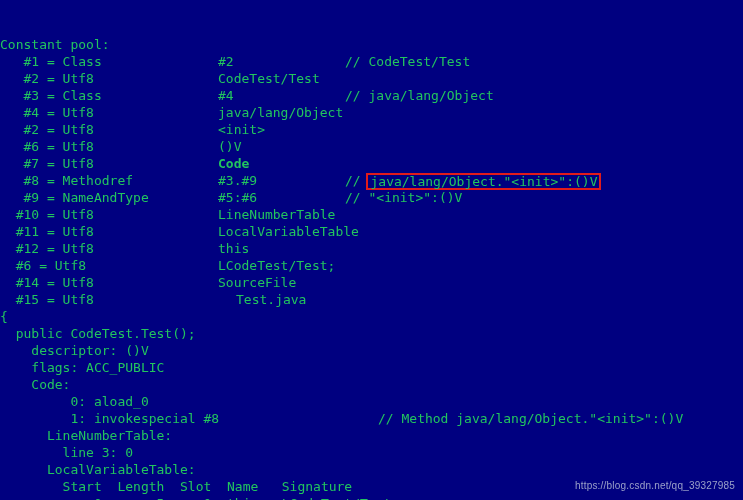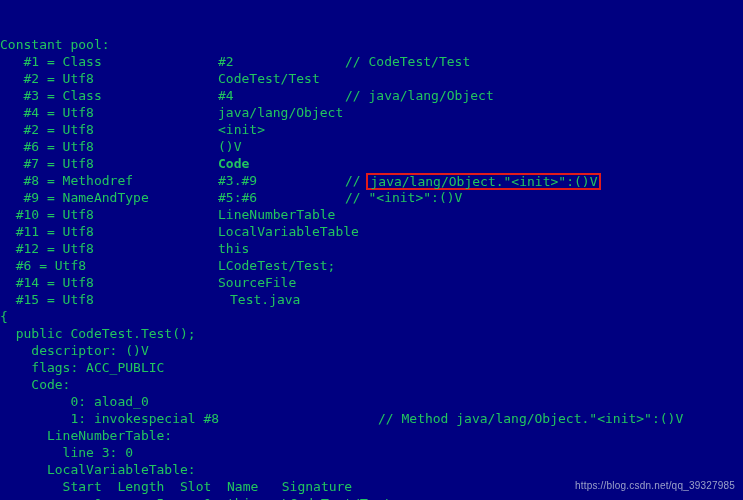--- a/index.html
+++ b/index.html
@@ -88,21 +88,21 @@
       <div class="line"><span class="seg c0">   #2 = Utf8</span><span class="seg" style="left: 218px;">&lt;init&gt;</span></div>
       <div class="line"><span class="seg c0">   #6 = Utf8</span><span class="seg" style="left: 218px;">()V</span></div>
       <div class="line"><span class="seg c0">   #7 = Utf8</span><span class="seg" style="left: 218px; font-weight: bold;">Code</span></div>
       <div class="line"><span class="seg c0">   #8 = Methodref</span><span class="seg" style="left: 218px;">#3.#9</span><span class="seg" style="left: 345px;"><span>// </span><span class="highlight-box" style="border-color: rgb(224, 27, 27);">java/lang/Object."&lt;init&gt;":()V</span></span></div>
       <div class="line"><span class="seg c0">   #9 = NameAndType</span><span class="seg" style="left: 218px;">#5:#6</span><span class="seg" style="left: 345px;"><span>// "&lt;init&gt;":()V</span></span></div>
       <div class="line"><span class="seg c0">  #10 = Utf8</span><span class="seg" style="left: 218px;">LineNumberTable</span></div>
       <div class="line"><span class="seg c0">  #11 = Utf8</span><span class="seg" style="left: 218px;">LocalVariableTable</span></div>
       <div class="line"><span class="seg c0">  #12 = Utf8</span><span class="seg" style="left: 218px;">this</span></div>
       <div class="line"><span class="seg c0">  #6 = Utf8</span><span class="seg" style="left: 218px;">LCodeTest/Test;</span></div>
       <div class="line"><span class="seg c0">  #14 = Utf8</span><span class="seg" style="left: 218px;">SourceFile</span></div>
-      <div class="line"><span class="seg c0">  #15 = Utf8</span><span class="seg" style="left: 230px;">Test.java</span></div>
+      <div class="line"><span class="seg c0">  #15 = Utf8</span><span class="seg" style="left: 236px;">Test.java</span></div>
       <div class="line"><span class="seg c0">{</span></div>
       <div class="line"><span class="seg c0">  public CodeTest.Test();</span></div>
       <div class="line"><span class="seg c0">    descriptor: ()V</span></div>
       <div class="line"><span class="seg c0">    flags: ACC_PUBLIC</span></div>
       <div class="line"><span class="seg c0">    Code:</span></div>
       <div class="line"><span class="seg c0">         0: aload_0</span></div>
       <div class="line"><span class="seg c0">         1: invokespecial #8</span><span class="seg" style="left: 378px;"><span>// Method java/lang/Object."&lt;init&gt;":()V</span></span></div>
       <div class="line"><span class="seg c0">      LineNumberTable:</span></div>
       <div class="line"><span class="seg c0">        line 3: 0</span></div>
       <div class="line"><span class="seg c0">      LocalVariableTable:</span></div>

